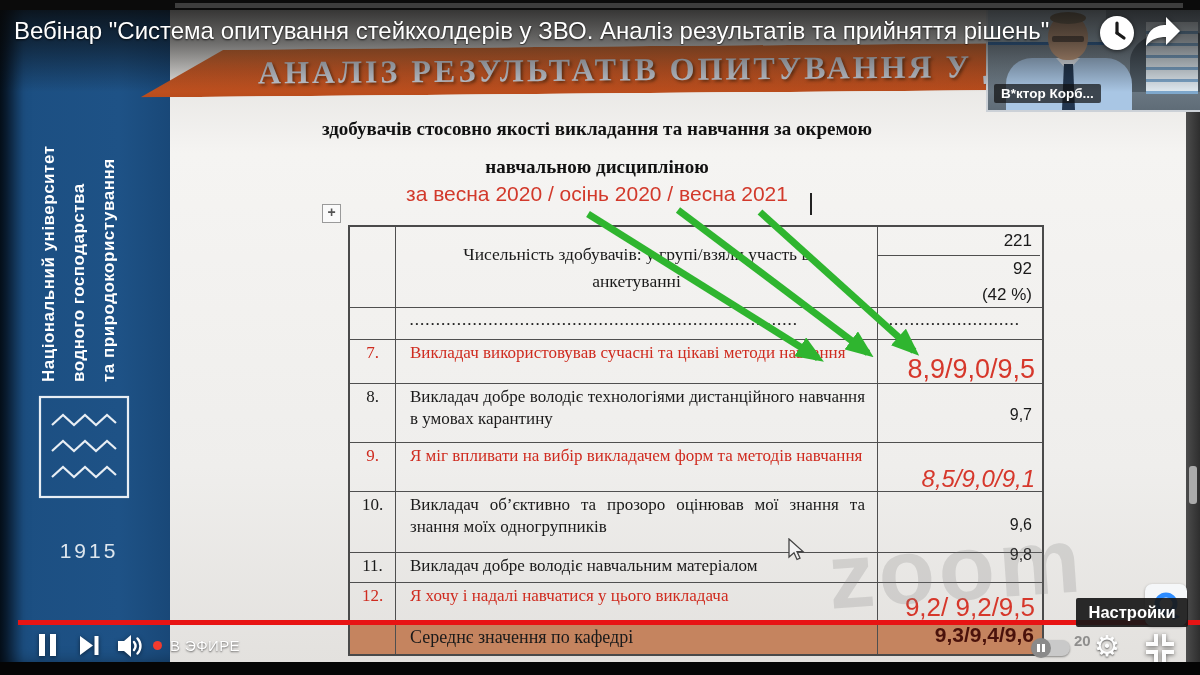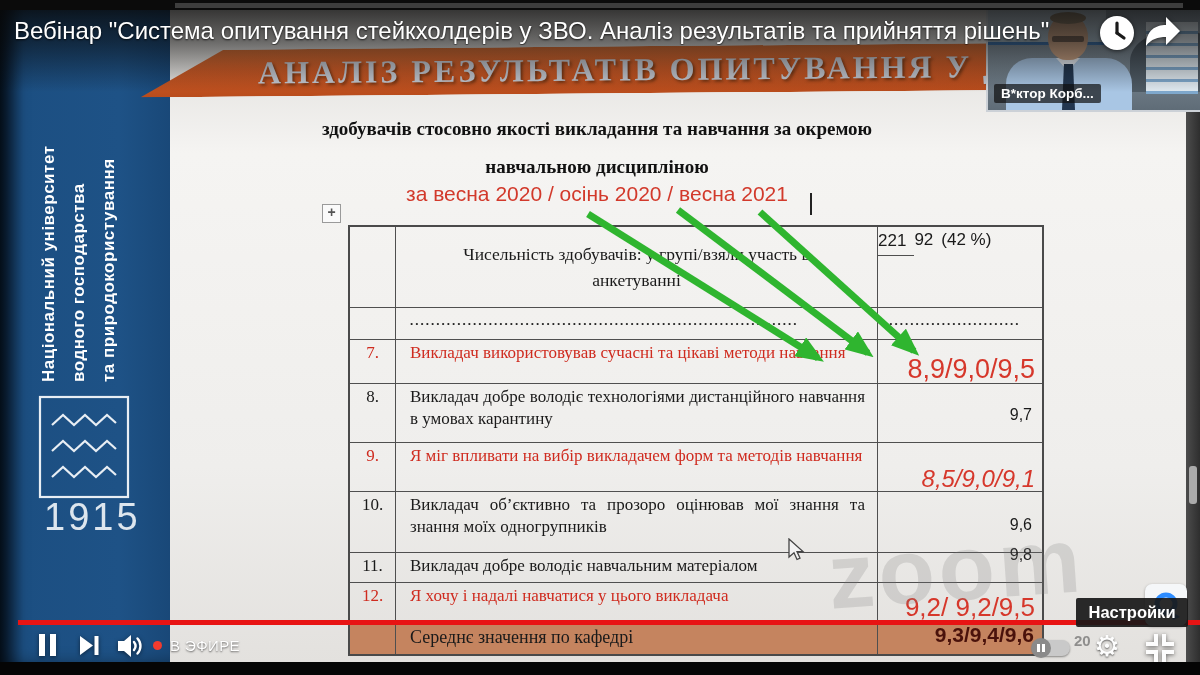--- a/index.html
+++ b/index.html
@@ -14,21 +14,21 @@
 
   
   .sidebar{left:0;top:10px;width:170px;height:652px;z-index:1;
     background:linear-gradient(90deg,#0e2c4d 0%,#1c4f82 14%,#1e5286 70%,#194878 100%);
     box-shadow:inset 16px 0 20px -8px rgba(0,0,0,.85);}
   .uni-name{left:34px;top:92px;width:100px;height:290px;z-index:2;
     writing-mode:vertical-rl;transform:rotate(180deg);
     color:#ffffff;font-weight:bold;font-size:17px;line-height:1.75;letter-spacing:.5px;
     font-family:"Liberation Sans",sans-serif;white-space:nowrap;}
   .logo-box{left:38px;top:395px;z-index:2;}
-  .year{left:44px;top:496px;width:90px;z-index:2;color:#dde6ee;font-size:38px;
+  .year{left:44px;top:539px;width:90px;z-index:2;color:#dde6ee;font-size:21px;
         letter-spacing:3px;text-align:center;}
 
   
   .slide{left:170px;top:10px;width:1016px;height:652px;z-index:1;
     background:linear-gradient(180deg,#dcdad7 0%,#f5f4f2 22%,#efeeec 70%,#e3e1de 100%);}
   .right-strip{left:1186px;top:10px;width:14px;height:652px;z-index:2;
     background:linear-gradient(90deg,#4c4c4c,#2e2e2e);}
   .scroll-thumb{left:1189px;top:466px;width:8px;height:38px;background:#ababab;border-radius:3px;z-index:3;}
 
   
@@ -64,21 +64,21 @@
   .cq{border-right:1px solid #4f4f4f;padding:2px 12px 0 14px;text-align:justify;
       font-size:17px;line-height:1.27;}
   .cv{position:relative;}
   .red{color:#cf2b1f;}
   .val-sm{position:absolute;right:8px;bottom:18px;font-family:"Liberation Sans",sans-serif;font-size:16px;}
   .val-big{display:flex;align-items:flex-end;justify-content:flex-end;height:100%;
     font-family:"Liberation Sans",sans-serif;color:#d6372b;padding:0 5px 2px 0;line-height:1.05;}
   .v7{font-size:27px;} .v9{font-size:24px;font-style:italic;} .v12{font-size:26px;}
   .hdr-label{display:flex;align-items:center;justify-content:center;text-align:center;
     padding:0 45px;font-size:17.5px;line-height:1.5;border-right:1px solid #4f4f4f;}
-  .hdr-vals{display:flex;flex-direction:row;font-family:"Liberation Sans",sans-serif;font-size:17px;}
+  .hdr-vals{display:flex;flex-direction:column;font-family:"Liberation Sans",sans-serif;font-size:17px;}
   .hv{display:flex;justify-content:flex-end;align-items:center;padding-right:8px;}
   .hv1{height:28px;border-bottom:1px solid #4f4f4f;} .hv2{height:26px;} .hv3{height:26px;}
   .dots{overflow:hidden;white-space:nowrap;font-weight:bold;font-size:13px;letter-spacing:2px;
         padding-top:5px;color:#222;}
   .foot{background:#c5845f;}
   .foot .cq{font-size:18px;padding-top:4px;text-align:left;}
   .foot-val{display:flex;justify-content:flex-end;align-items:flex-start;padding:1px 6px 0 0;
     font-family:"Liberation Sans",sans-serif;font-size:21px;font-weight:bold;color:#4a120b;}
 
   

